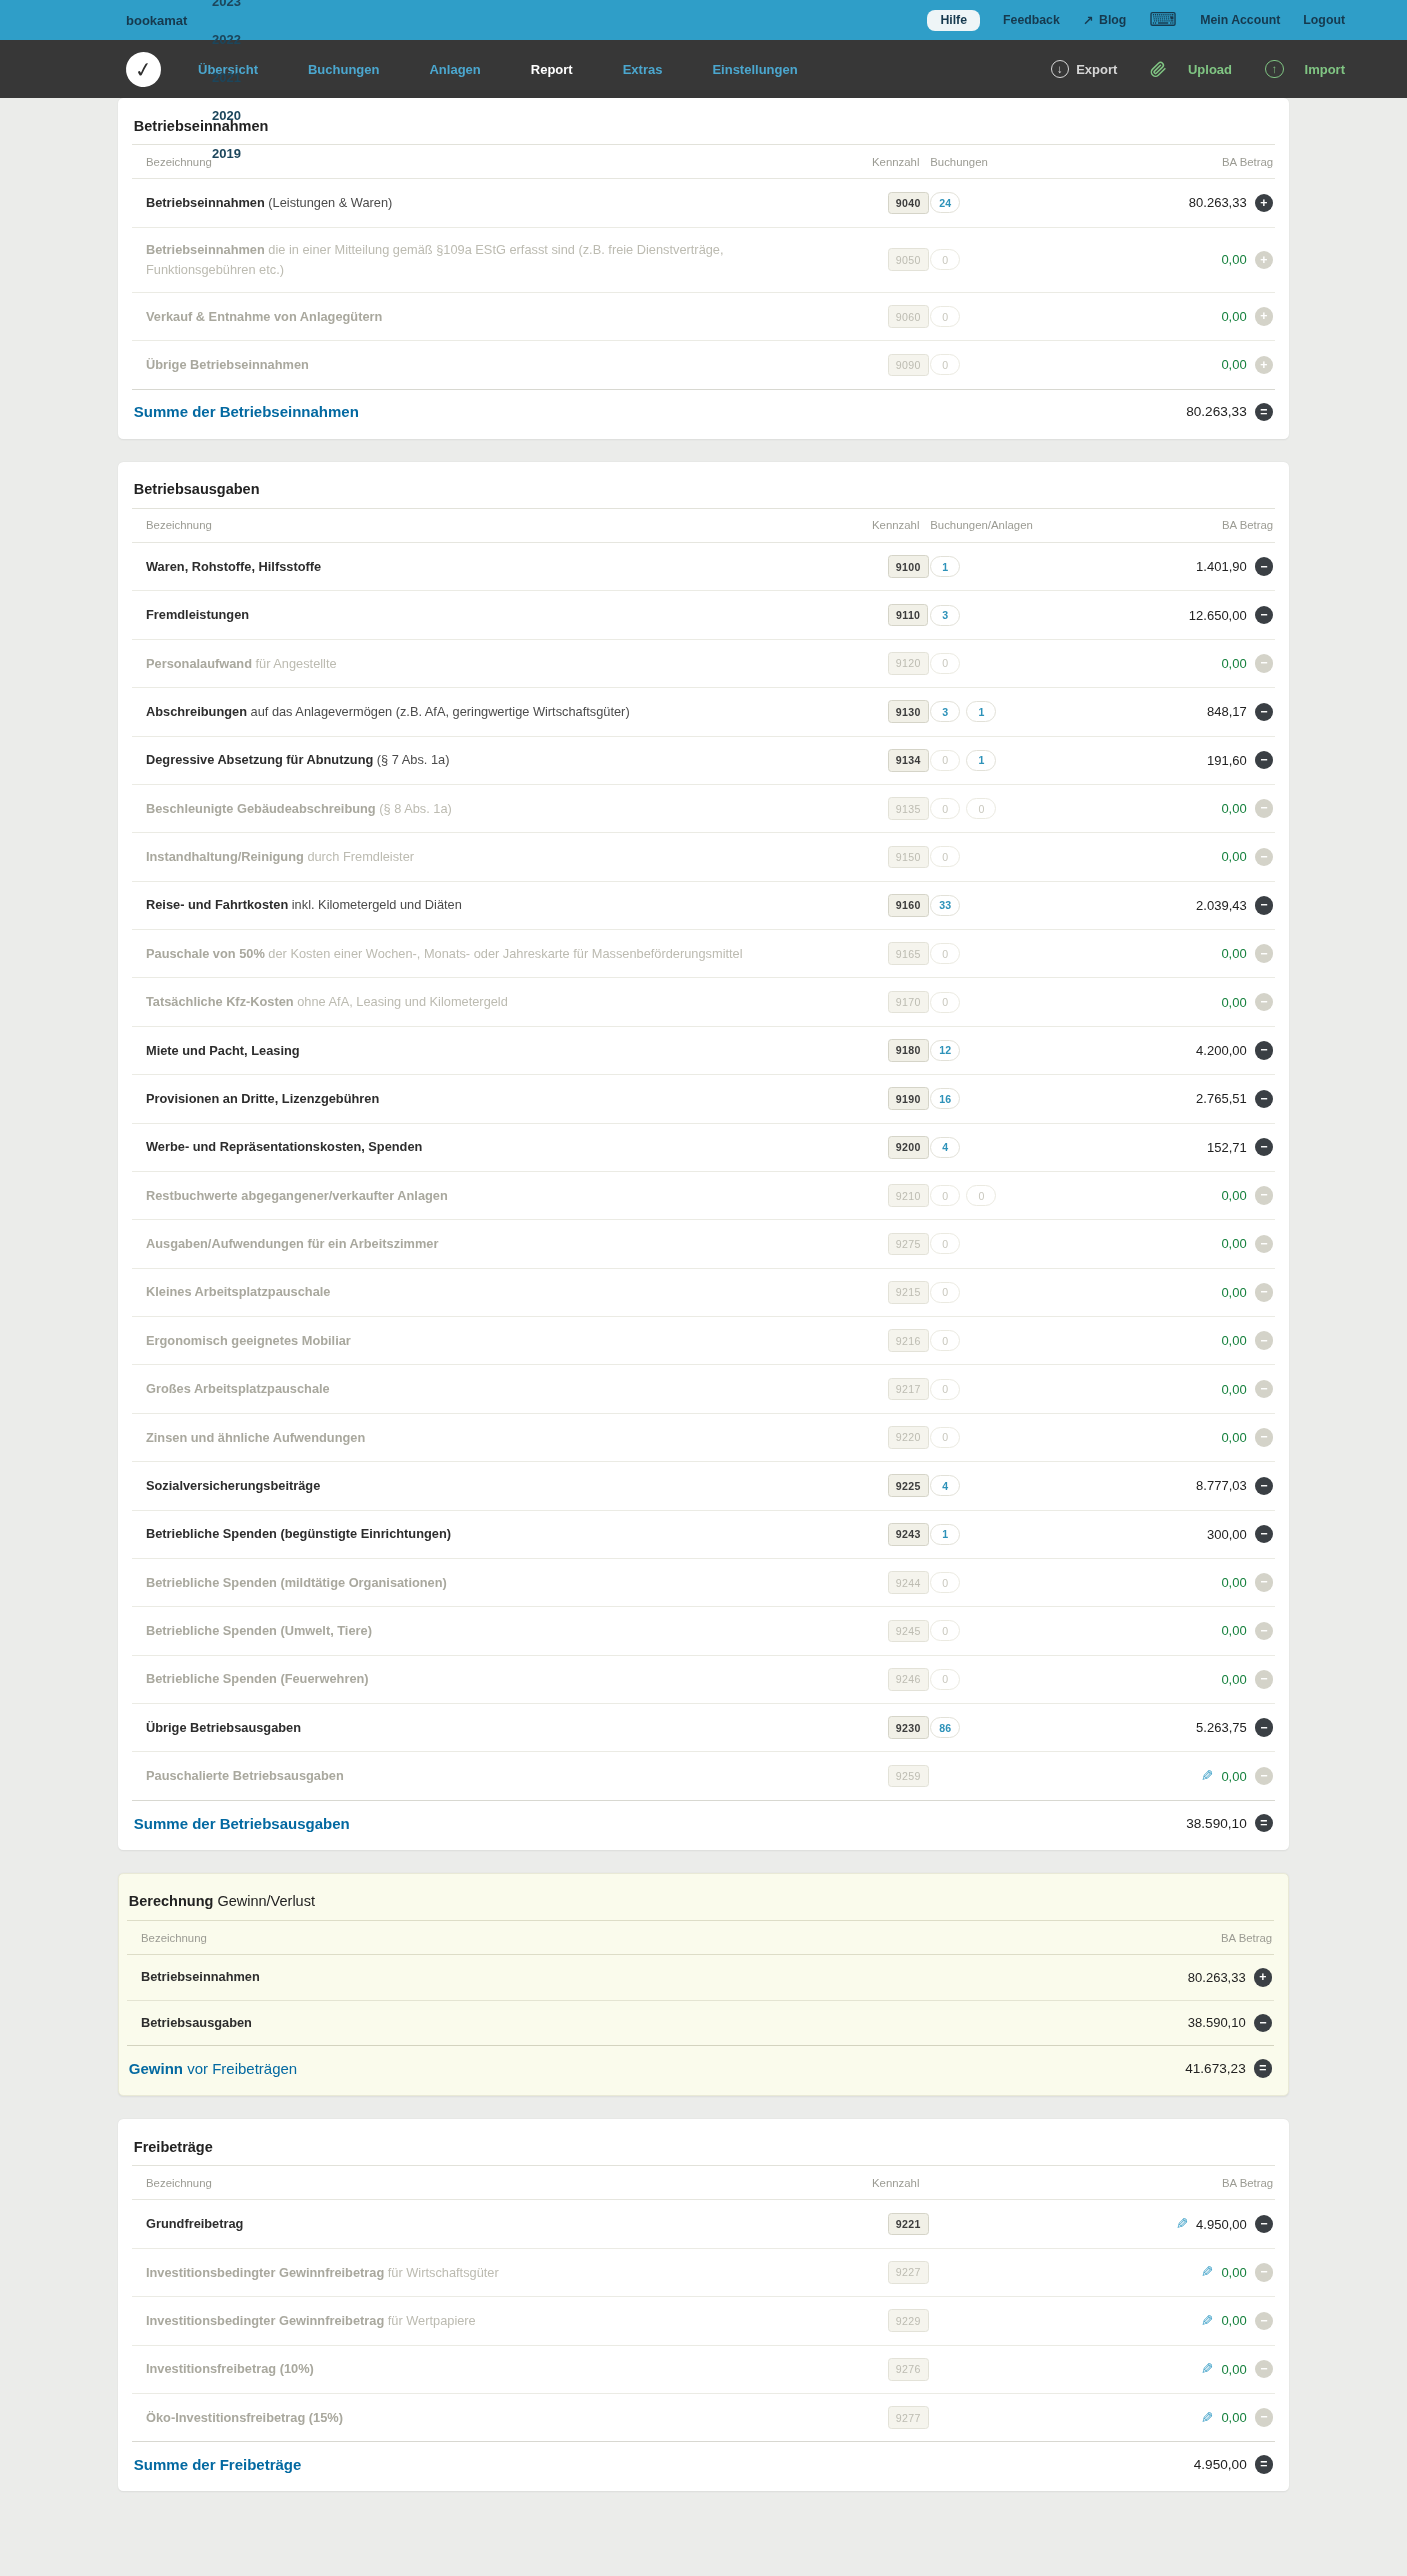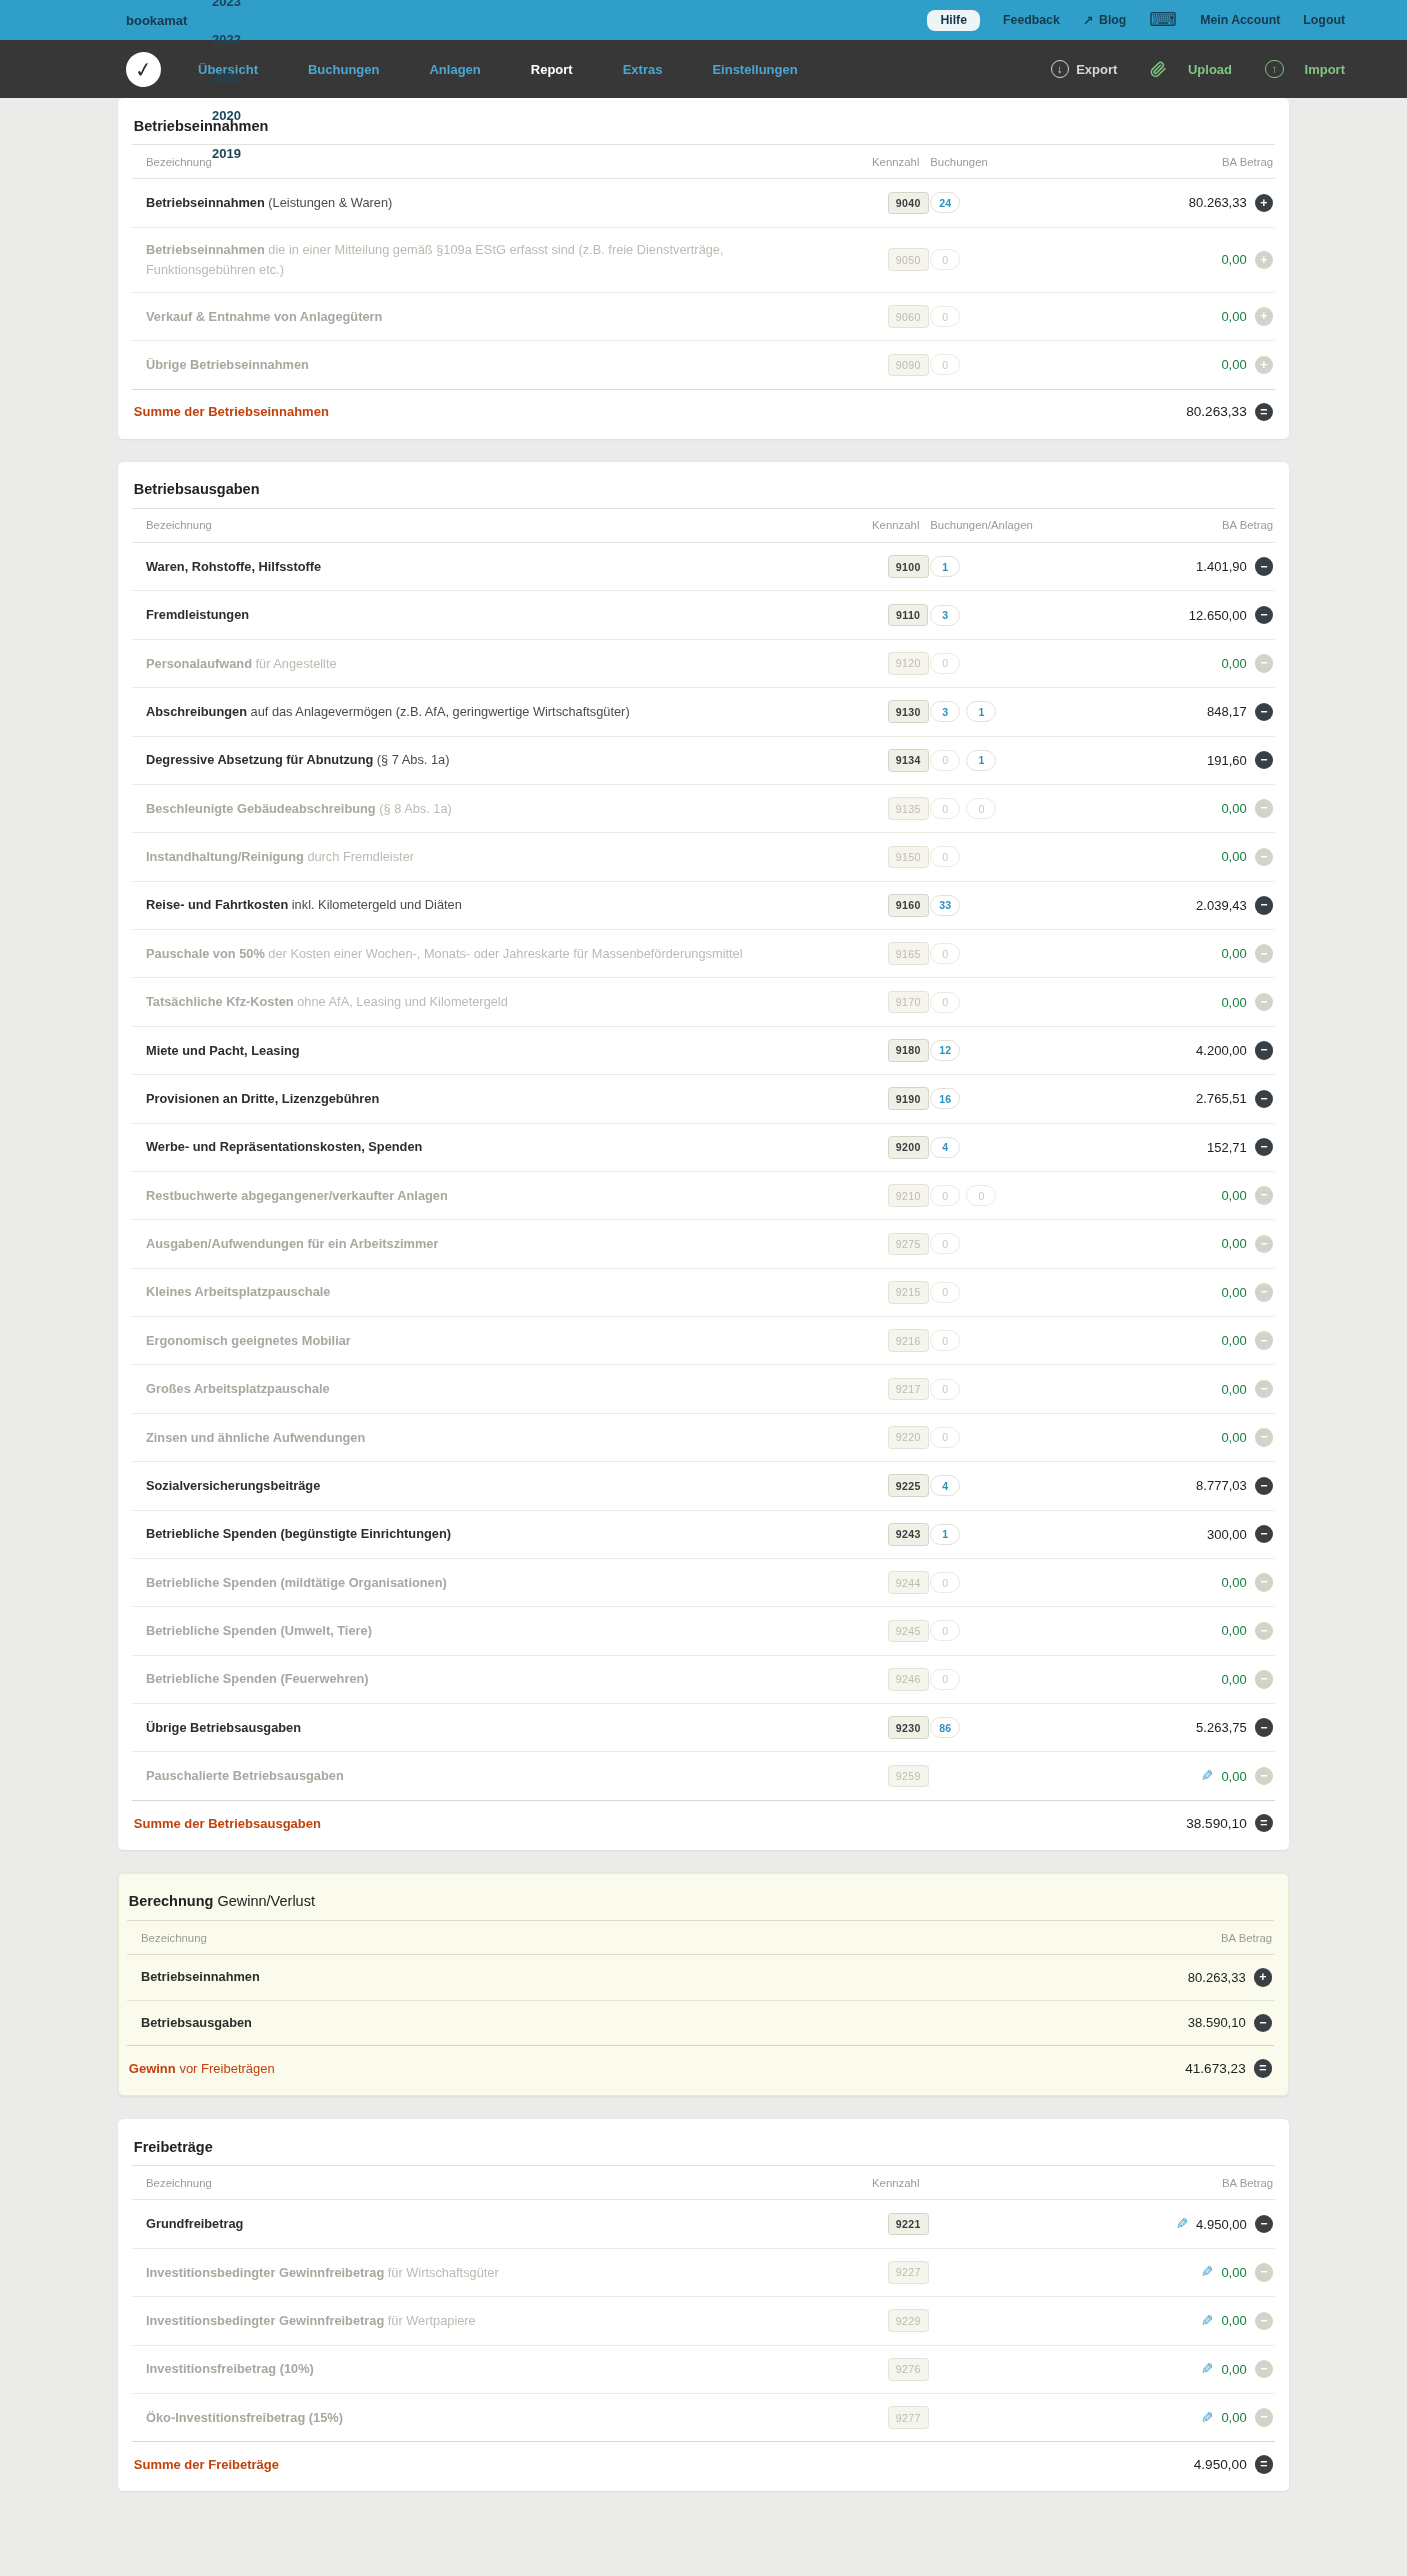--- a/index.html
+++ b/index.html
@@ -70,21 +70,21 @@
   .cnt.z { color:#c9c8be; font-weight:400; border-color:#ebeae1; }
 
   .c-amt { display:flex; justify-content:flex-end; align-items:center; gap:8px; }
   .amt { font-size:13px; font-weight:400; color:#222222; }
   .ina .amt { color:#15803d; font-weight:400; }
   .op { width:18.5px; height:18.5px; border-radius:50%; background:#3a3f44; color:#ffffff; display:flex; align-items:center; justify-content:center; font-size:12.3px; font-weight:700; line-height:1; cursor:pointer; flex:0 0 auto; }
   .op.g { background:#d4d3c9; }
   .pencil { color:#3b9fc7; font-size:15px; transform:scaleX(-1); cursor:pointer; }
 
   .tfoot { display:flex; justify-content:space-between; align-items:center; padding:13px 1.8px 5.3px 1.8px; }
-  .tfoot .flbl { font-size:13px; color:#c2410c; font-weight:400; }
+  .tfoot .flbl { font-size:15px; color:#0369a1; font-weight:400; }
   .tfoot .flbl b { font-weight:700; }
   .tfoot .c-amt .amt { font-size:13.6px; }
 
   .hdr-right { text-align:right; }
   .hdr-center { text-align:center; }
 </style>
 </head>
 <body>
 
 <div class="topbar">

